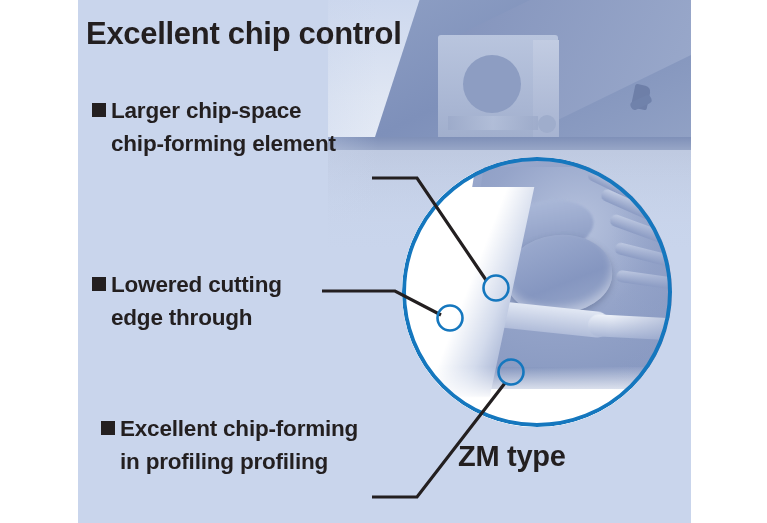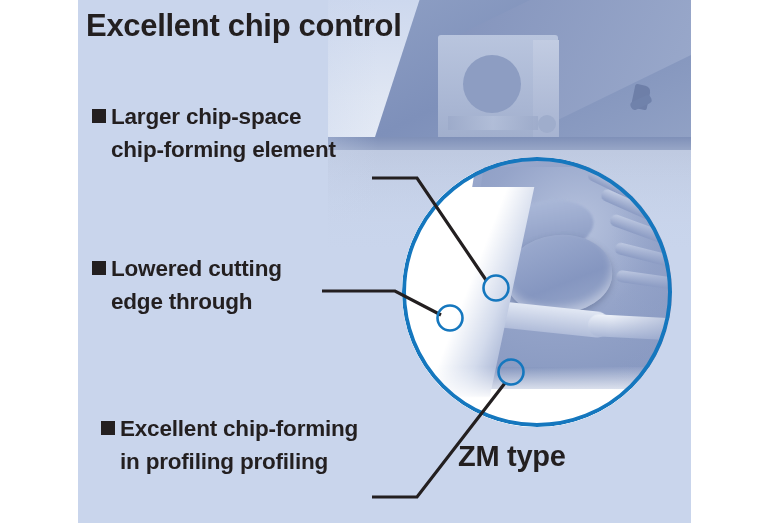--- a/index.html
+++ b/index.html
@@ -135,21 +135,21 @@
     position: absolute;
     left: 0; top: 0;
     width: 300px; height: 280px;
     background: linear-gradient(90deg, rgba(201,213,236,1) 0%, rgba(201,213,236,.96) 48%, rgba(201,213,236,0) 100%);
   }
 
   
   #title {
     position: absolute;
     left: 86px;
-    top: 8px;
+    top: 16px;
     font-size: 31px;
     font-weight: bold;
     color: #231f20;
     letter-spacing: -0.3px;
     white-space: nowrap;
   }
 
   
   .bullet {
     position: absolute;
@@ -168,22 +168,22 @@
     vertical-align: 1px;
   }
   .bullet .ln {
     display: block;
     white-space: nowrap;
   }
   .bullet .ln.ind {
     padding-left: 19px;
   }
 
-  #bullet1 { left: 92px; top: 100px; }
-  #bullet2 { left: 92px; top: 252px; }
+  #bullet1 { left: 92px; top: 94px; }
+  #bullet2 { left: 92px; top: 268px; }
   #bullet3 { left: 101px; top: 412px; }
 
   
   #zm-label {
     position: absolute;
     left: 458px;
     top: 440px;
     font-size: 29px;
     font-weight: bold;
     color: #231f20;

